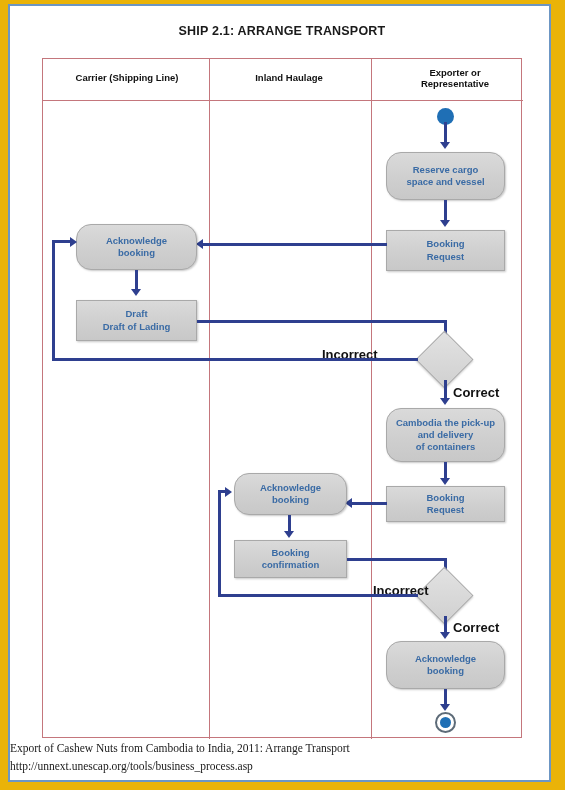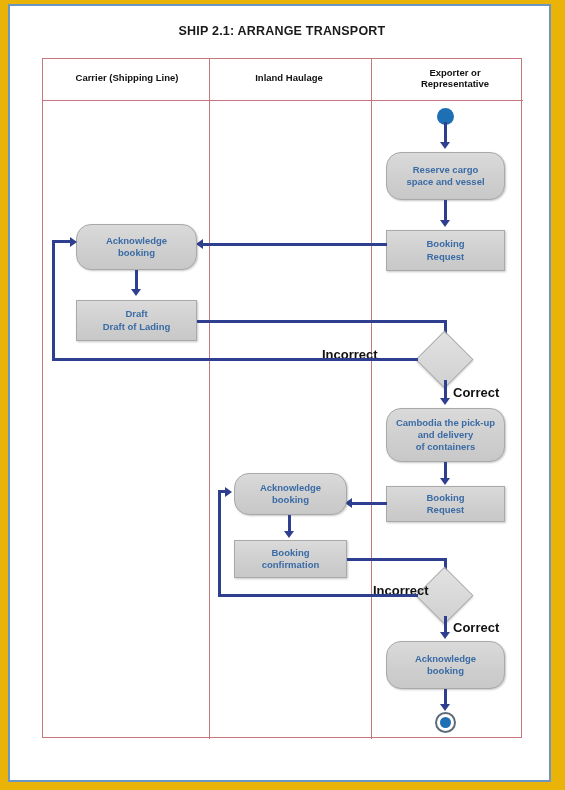--- a/index.html
+++ b/index.html
@@ -290,13 +290,17 @@
     </span>
   </div>
 
   <div class="conn v" style="left:444px;top:689px;height:17px;"></div>
   <div class="arrow-down" style="left:440px;top:704px;"></div>
 
   <div class="end-node" style="left:435px;top:712px;">
       <i></i>
     </div>
 
+  <div id="caption">
+    <div>Export of Cashew Nuts from Cambodia to India, 2011: Arrange Transport</div>
+    <div>http://unnext.unescap.org/tools/business_process.asp</div>
+  </div>
 </div>
 
 </body></html>

